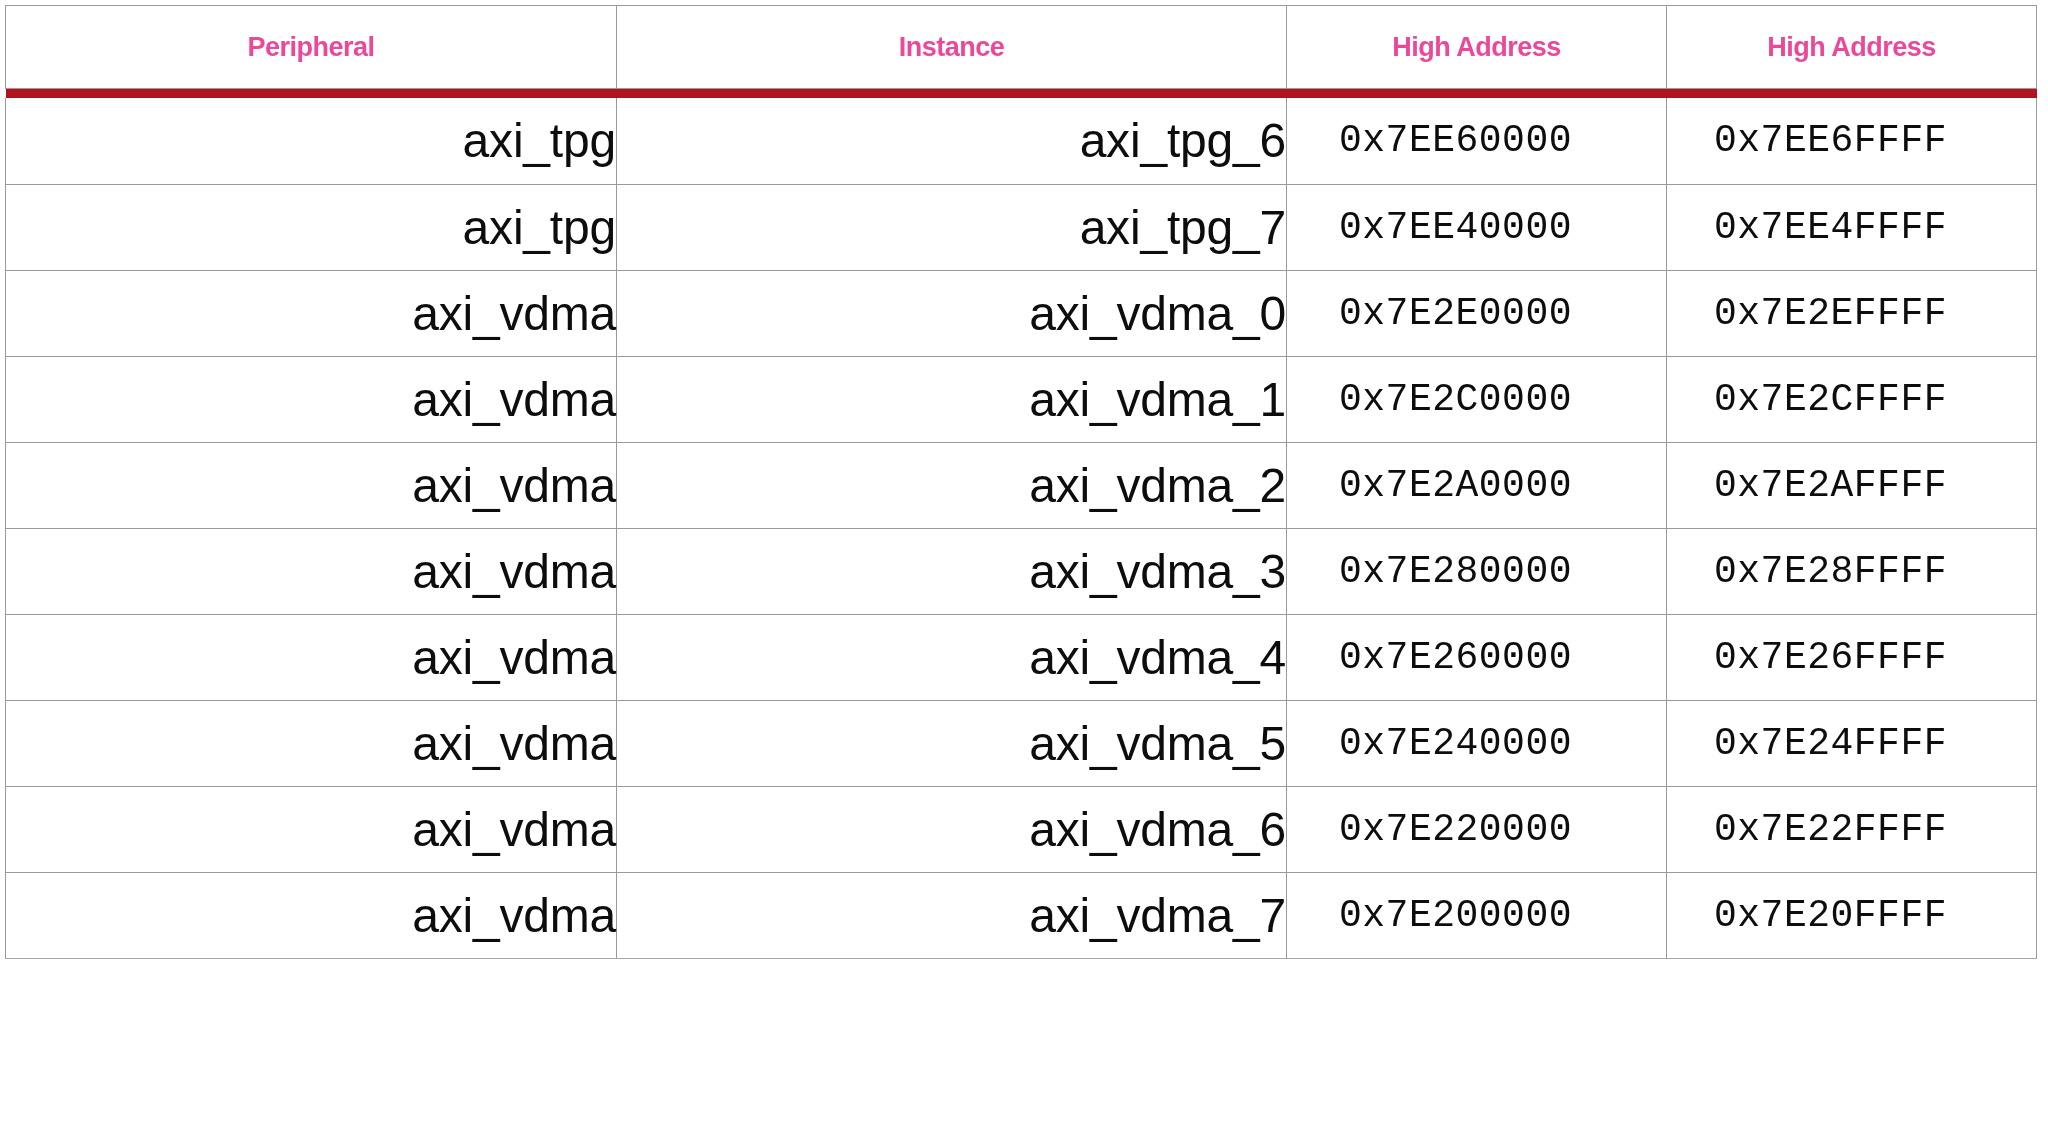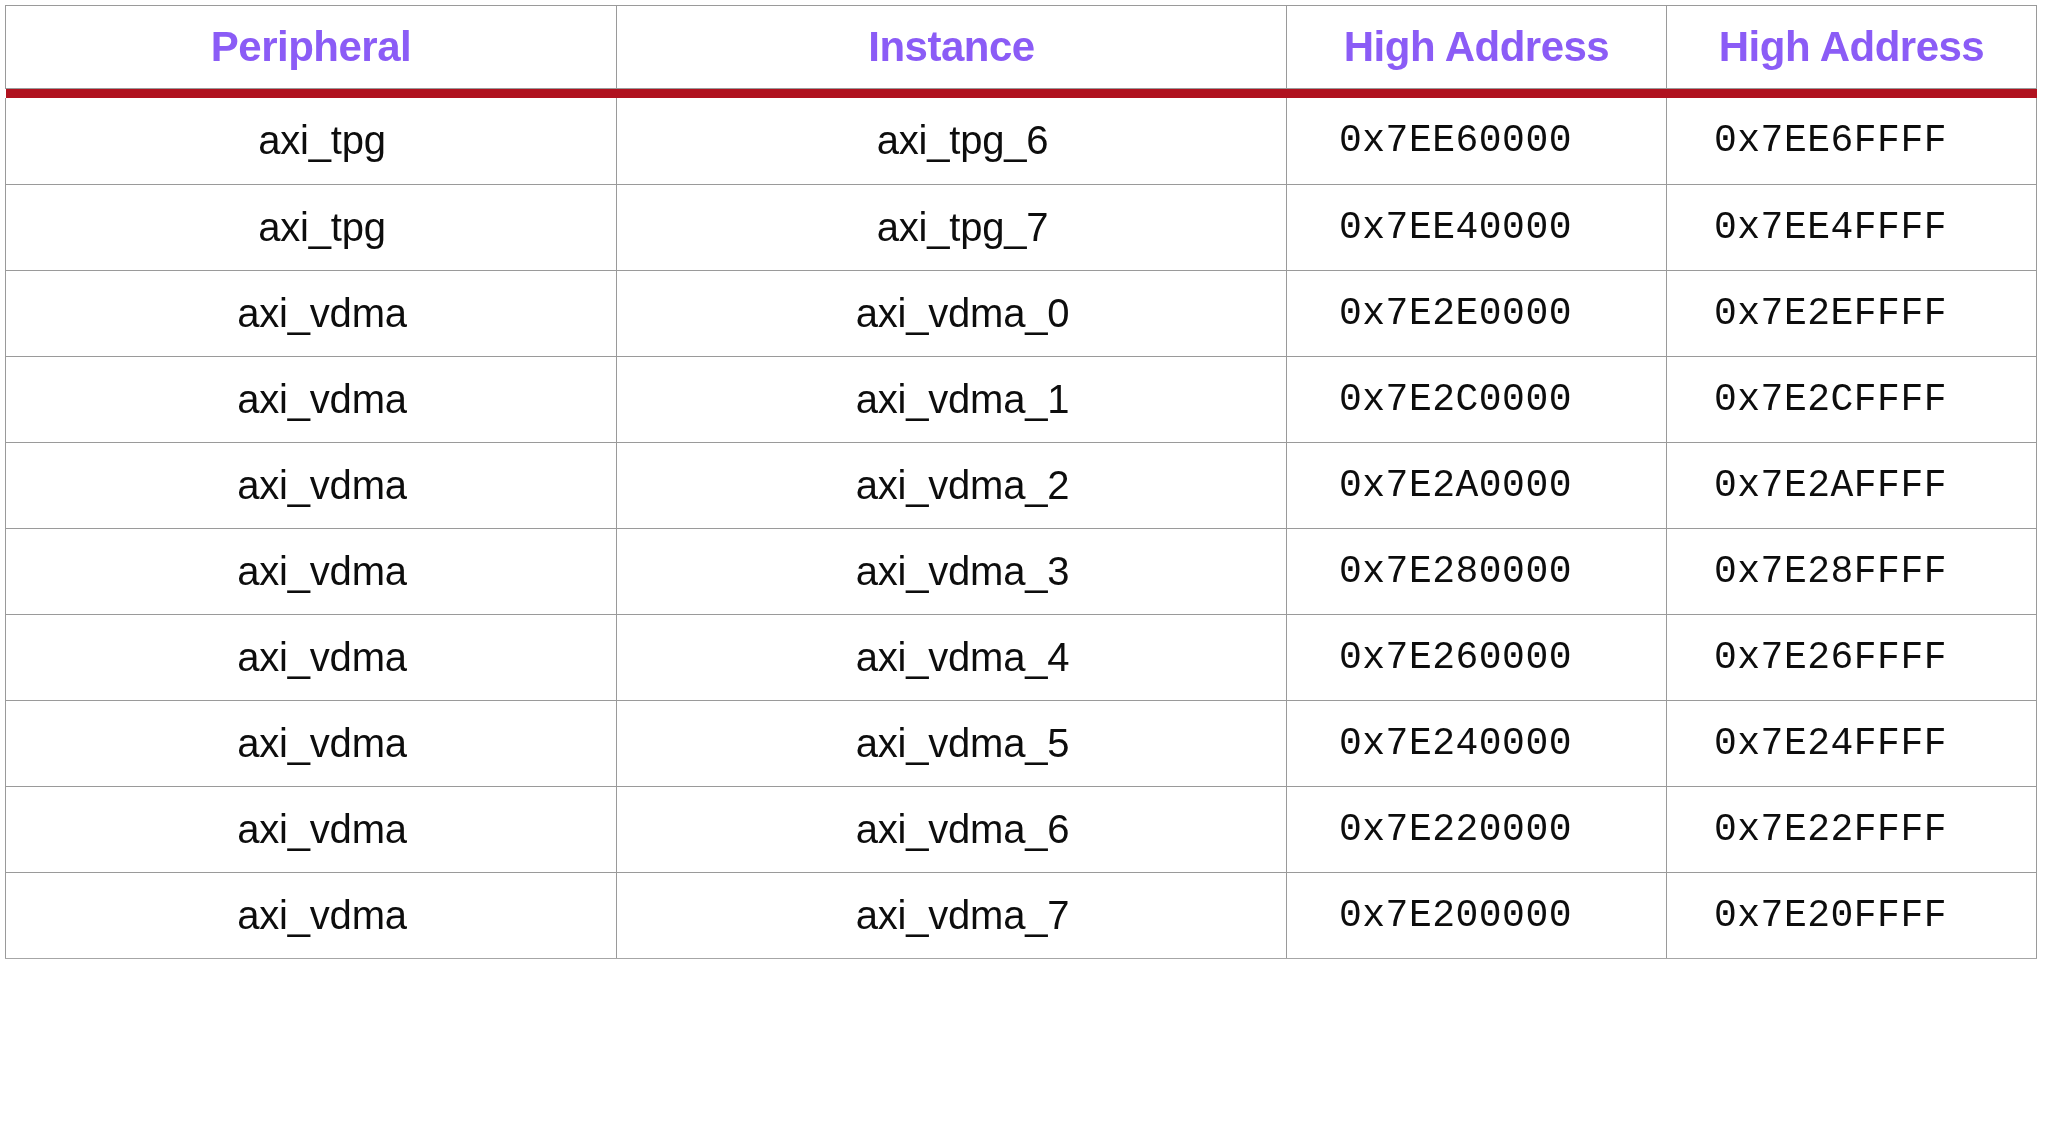--- a/index.html
+++ b/index.html
@@ -48,23 +48,23 @@
     box-sizing: border-box;
   }
 
   
   thead th {
     height: 83px;
     text-align: center;
     vertical-align: middle;
     font-family: "Liberation Sans", sans-serif;
     font-weight: bold;
-    font-size: 42px;
+    font-size: 27px;
     letter-spacing: -0.5px;
-    color: #8b5cf6;
+    color: #ec4899;
     padding: 0 10px;
     border-bottom: none;
   }
 
   
   tr.rule-row td {
     padding: 0;
     height: 9px;
     line-height: 0;
     font-size: 0;
@@ -90,23 +90,23 @@
     vertical-align: middle;
     color: #0d0d0d;
     border-top: 1px solid #a6a6a6;
     border-bottom: 1px solid #a6a6a6;
     border-left: 1px solid #9a9a9a;
     border-right: 1px solid #9a9a9a;
   }
 
   td.cell-text {
     font-family: "Liberation Sans", sans-serif;
-    font-size: 40px;
+    font-size: 48px;
     font-weight: normal;
-    text-align: center;
+    text-align: right;
     padding: 0 0 0 22px;
     letter-spacing: -0.2px;
   }
 
   td.cell-mono {
     font-family: "Liberation Mono", "DejaVu Sans Mono", monospace;
     font-size: 38px;
     font-weight: normal;
     text-align: center;
     padding: 0 42px 0 0;

